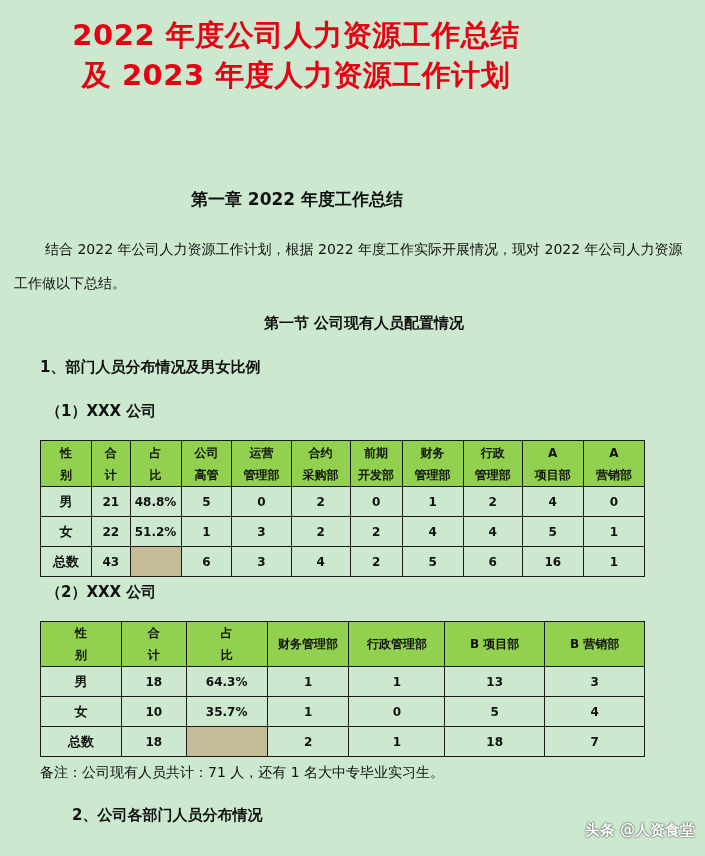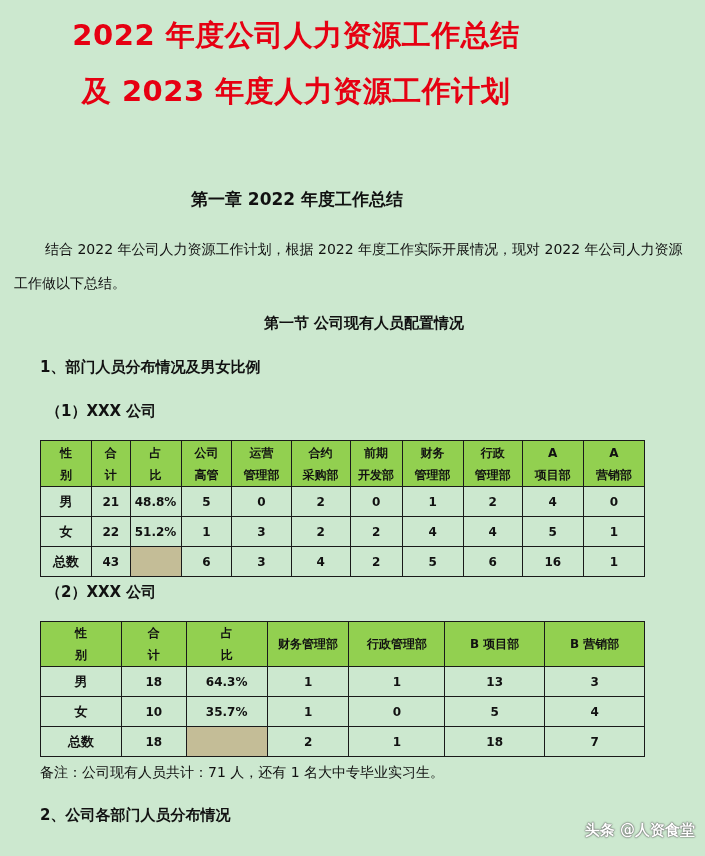--- a/index.html
+++ b/index.html
@@ -8,36 +8,36 @@
     background:#cce8cf;
     font-family:"DejaVu Sans", sans-serif;
     color:#111;
     position:relative;
   }
   .title {
     position:absolute; left:0; width:592px; text-align:center;
     color:#e60012; font-weight:bold; font-size:29px; letter-spacing:0.5px;
   }
   .t1 { top:16px; }
-  .t2 { top:72px; }
+  .t2 { top:56px; }
   .chapter {
     position:absolute; top:188px; left:0; width:594px; text-align:center;
     font-weight:bold; font-size:17px;
   }
   .para {
     position:absolute; left:14px; top:232px; width:680px;
     font-size:14px; line-height:34px; text-indent:31px;
   }
   .section {
     position:absolute; top:314px; left:0; width:728px; text-align:center;
     font-weight:bold; font-size:15px;
   }
   .h1 { position:absolute; left:40px; font-weight:bold; font-size:15px; }
   .h1a { top:358px; }
-  .h1b { top:806px; }
+  .h1b { top:806px;margin-left:32px; }
   .h2 { position:absolute; left:46px; font-weight:bold; font-size:15px; }
   .h2a { top:402px; }
   .h2b { top:583px; }
   table.data {
     position:absolute; left:40px; width:605px;
     border-collapse:collapse;
     font-size:12px; font-weight:bold; text-align:center;
   }
   table.data th, table.data td {
     border:1.5px solid #1a1a1a; padding:0;

